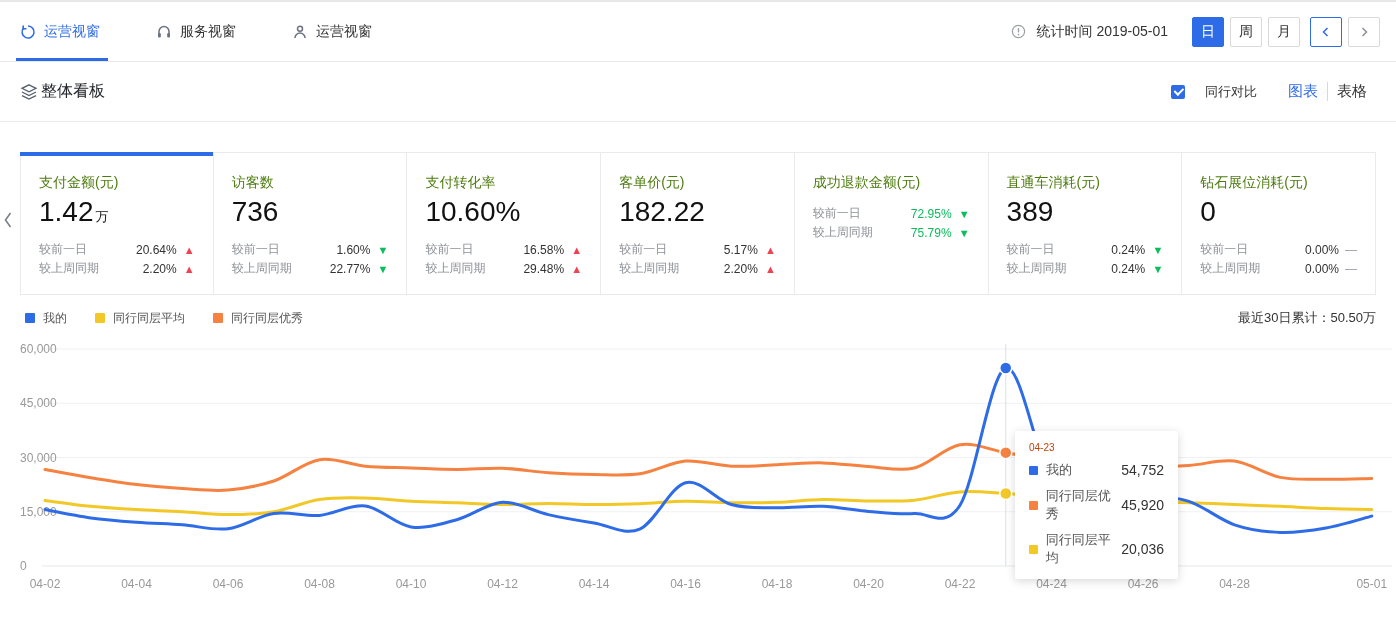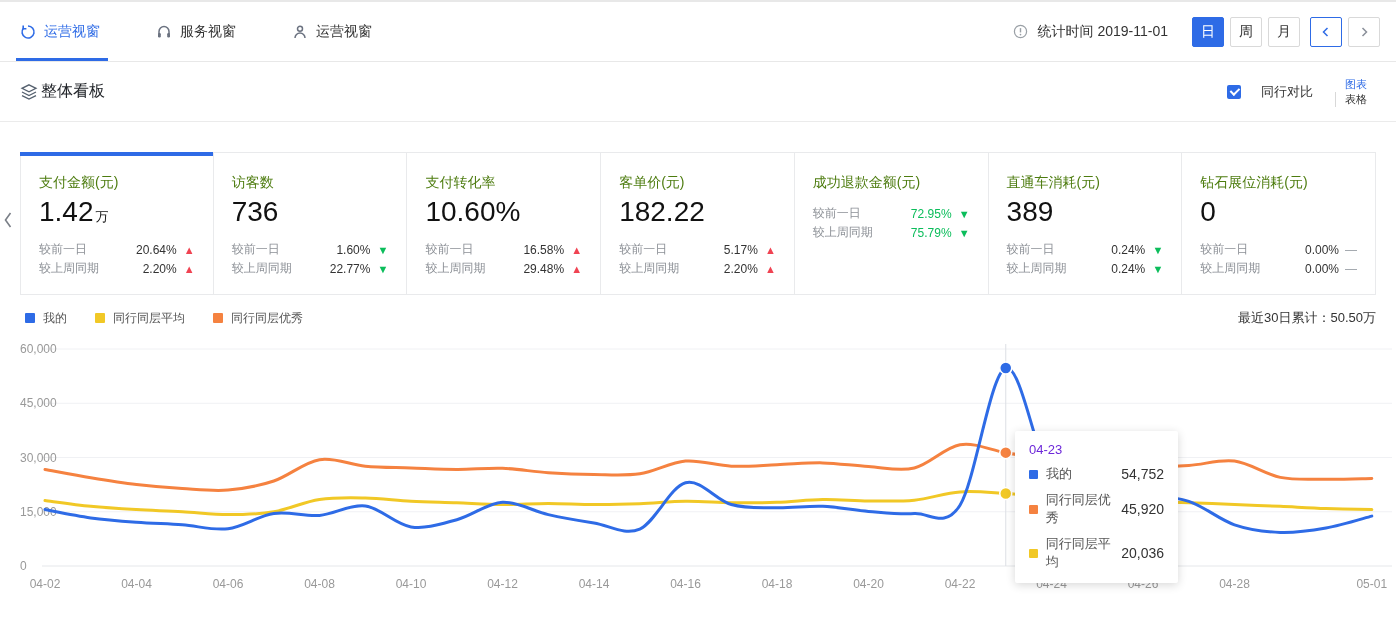--- a/index.html
+++ b/index.html
@@ -32,21 +32,21 @@
   .section-header { height:60px; border-bottom:1px solid #ebebeb; display:flex;
                     align-items:center; padding:0 20px; }
   .title-wrap { display:flex; align-items:center; gap:3px; }
   .title-wrap .kicon { display:flex; color:#55606e; }
   .s-title { font-size:16px; font-weight:400; color:#22252a; }
   .sh-right { margin-left:auto; display:flex; align-items:center; gap:22px; }
   .peer { display:flex; align-items:center; gap:20px; font-size:13px; cursor:pointer; }
   .cb { width:14px; height:14px; background:#2e6be6; border-radius:2px; position:relative; }
   .cb::after { content:""; position:absolute; left:4.5px; top:1.5px; width:3.5px; height:7px;
                border:solid #fff; border-width:0 2px 2px 0; transform:rotate(45deg); }
-  .view-switch { display:flex; align-items:flex-end; font-size:11px;flex-direction:column; }
+  .view-switch { display:flex; align-items:flex-start; font-size:15px; }
   .vs { cursor:pointer; color:#333; padding:0 9px; }
   .vs.active { color:#2e6be6; }
   .vs + .vs { border-left:1px solid #d8d8d8; }
 
   
   .cards { margin:30px 20px 0; display:grid; grid-template-columns:repeat(7,1fr); }
   .card { position:relative; border:1px solid #e9eaec; margin-left:-1px; height:143px;
           padding:21px 18px 0; cursor:pointer; background:#fff; }
   .card:first-child { margin-left:0; }
   .card.active::before { content:""; position:absolute; top:-1px; left:-1px; right:-1px;
@@ -73,21 +73,21 @@
             cursor:pointer; }
   .sq { width:10px; height:10px; border-radius:1px; }
   .summary { margin-left:auto; font-size:13px; color:#333; }
 
   
   .chart-wrap { position:relative; margin-top:8px; }
   svg.chart { display:block; }
   .tooltip { position:absolute; left:1015px; top:95px; width:163px; background:#fff;
              box-shadow:0 2px 10px rgba(0,0,0,.16); border-radius:2px;
              padding:11px 14px 12px; }
-  .tt-date { font-size:13px; color:#6d28d9; }
+  .tt-date { font-size:10px; color:#c2410c; }
   .tt-row { display:flex; align-items:center; margin-top:8px; }
   .tt-row .sq { width:9px; height:9px; }
   .tt-row .tl { font-size:13px; color:#555; margin-left:8px; }
   .tt-row .tv { margin-left:auto; font-size:14px; color:#333; }
 </style>
 </head>
 <body>
 
 <div class="page">
 
@@ -125,21 +125,21 @@
     <div class="topbar-right">
       <span style="display:flex;cursor:pointer;">
         <svg width="15" height="15" viewBox="0 0 16 16">
             <circle cx="8" cy="8" r="6.5" fill="none" stroke="#9aa0a6" stroke-width="1.3"></circle>
             <line x1="8" y1="4.4" x2="8" y2="9" stroke="#9aa0a6" stroke-width="1.5"></line>
             <circle cx="8" cy="11.3" r="0.9" fill="#9aa0a6"></circle>
           </svg>
       </span>
       <span class="stat-time">
         <span>统计时间</span>
-        <span>2019-11-01</span>
+        <span>2019-05-01</span>
       </span>
       <button class="pbtn active">日</button>
       <button class="pbtn">周</button>
       <button class="pbtn">月</button>
       <button class="pbtn prev">
         <span style="display:flex;">
           <svg width="12" height="12" viewBox="0 0 12 12">
               <polyline points="7.5,2 3.5,6 7.5,10" fill="none" stroke="currentColor" stroke-width="1.5"></polyline>
             </svg>
         </span>

